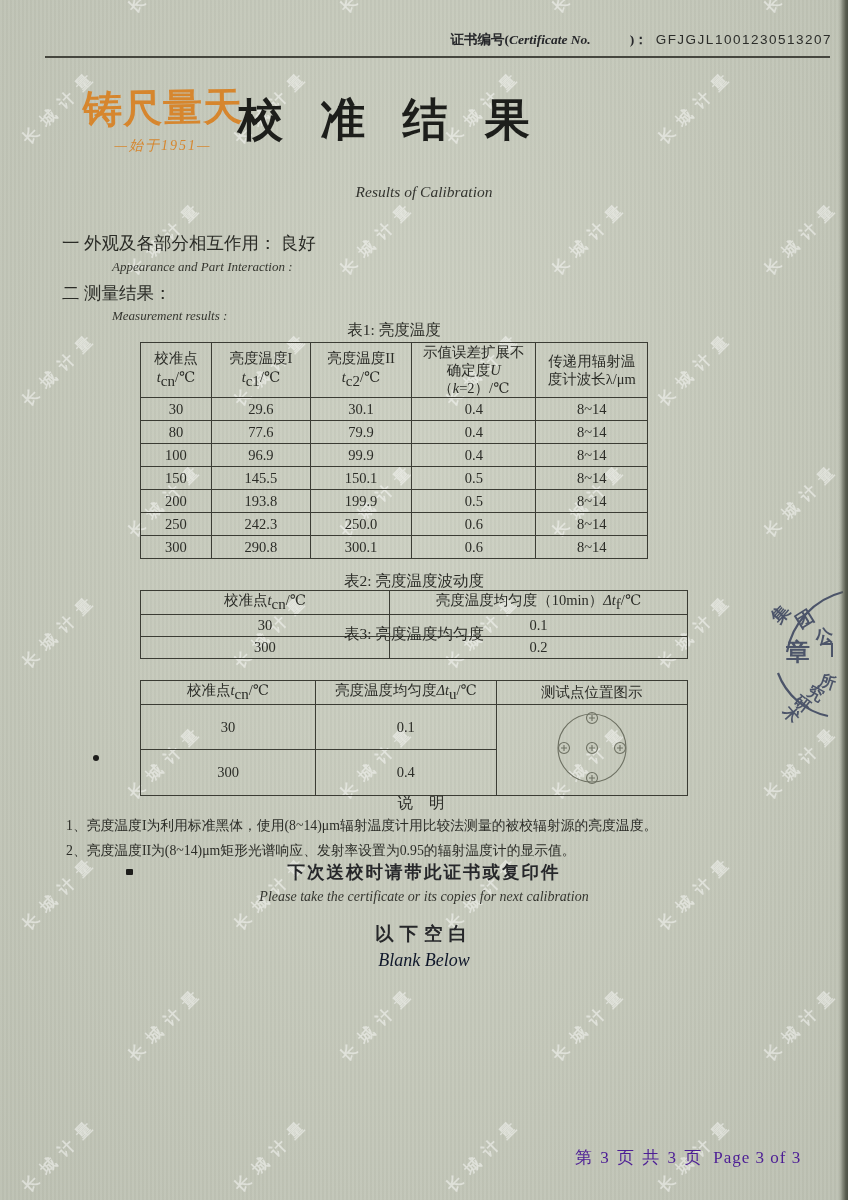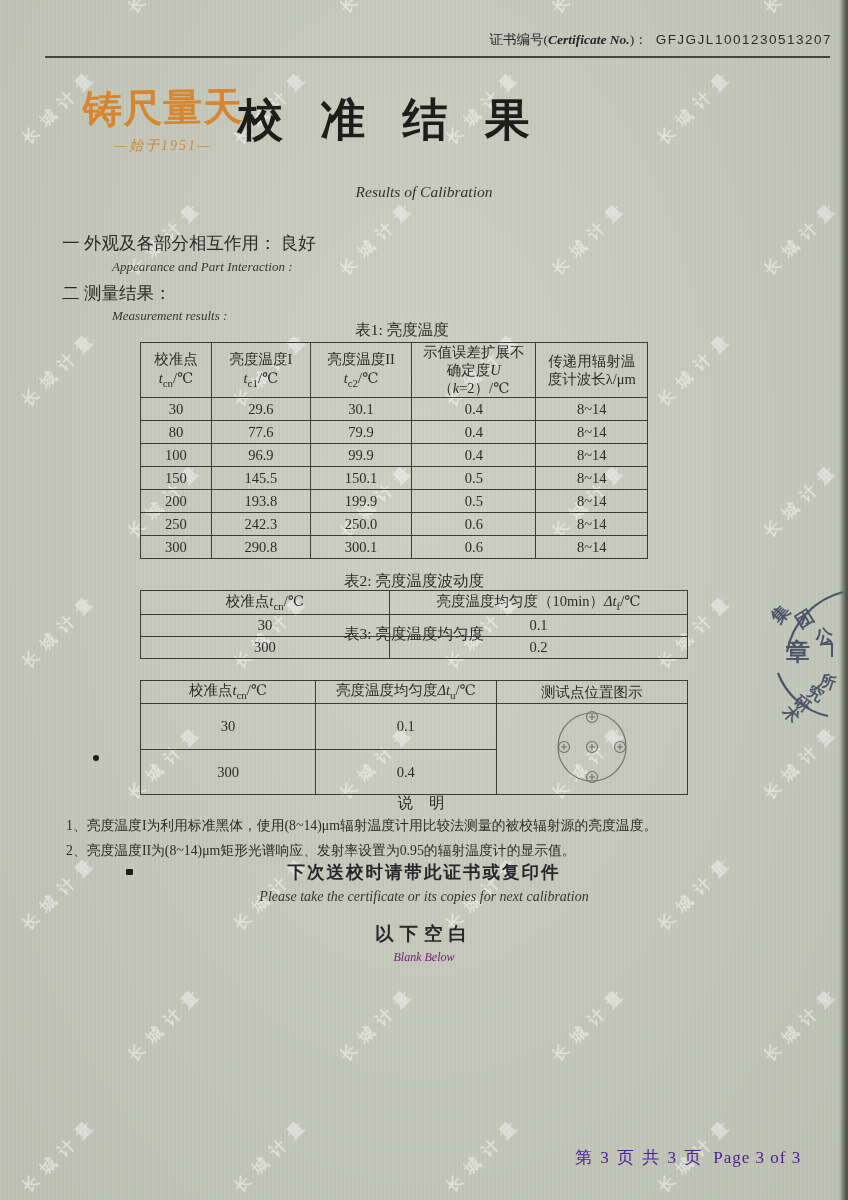--- a/index.html
+++ b/index.html
@@ -17,21 +17,21 @@
   }
   .wm-layer{position:absolute;inset:0;z-index:1;overflow:hidden;pointer-events:none;}
   .wm{
     position:absolute;transform:rotate(-45deg);
     font-family:"DejaVu Sans",sans-serif;font-weight:700;font-size:16px;
     letter-spacing:9px;color:rgba(255,255,255,.48);white-space:nowrap;
   }
   .content{position:absolute;inset:0;z-index:2;}
 
   .cert-line{position:absolute;top:31px;right:16px;font-size:13.5px;white-space:nowrap;}
-  .cert-line .lbl{font-weight:400;}
+  .cert-line .lbl{font-weight:700;margin-left:39px;}
   .cert-line .lbl-en{font-weight:700;font-style:italic;}
   .cert-line .num{font-family:"Liberation Sans","DejaVu Sans",sans-serif;letter-spacing:1.5px;margin-left:8px;color:#2c2d2a;}
   .top-rule{position:absolute;left:45px;right:18px;top:56px;height:2px;background:#45463e;}
 
   .logo{position:absolute;left:78px;top:82px;width:170px;text-align:center;color:#d6862e;}
   .logo .callig{
     font-size:39px;font-weight:700;letter-spacing:1px;line-height:1.3;
     transform:rotate(-1deg);font-family:"DejaVu Serif",serif;
   }
   .logo .since{font-size:14px;font-style:italic;letter-spacing:2px;margin-top:4px;}
@@ -49,42 +49,42 @@
   .tbl-caption{position:absolute;text-align:center;font-size:15.5px;color:#2a2b26;white-space:nowrap;}
 
   table.cal{
     position:absolute;border-collapse:collapse;table-layout:fixed;
     font-size:14.5px;color:#2b2c27;
   }
   table.cal th,table.cal td{
     border:1.6px solid #3b3c34;text-align:center;vertical-align:middle;
     padding:0 10px;font-weight:400;line-height:1.25;
   }
-  table.cal sub{font-size:11px;}
+  table.cal sub{font-size:15px;}
   table.cal i{font-style:italic;}
   .h-line{line-height:1.35;}
   #table1{left:140px;top:342px;width:508px;}
   #table1 th{height:49px;font-size:14.5px;}
   #table1 td{height:22px;}
   #table2{left:140px;top:590px;width:548px;}
   #table2 th{height:23px;}
   #table2 td{height:21px;}
   #table3{left:140px;top:680px;width:548px;}
   #table3 th{height:22px;}
   #table3 td{height:44px;}
 
   .notes-title{position:absolute;left:0;top:793px;width:848px;text-align:center;
     font-size:15.5px;letter-spacing:6px;color:#2a2b26;}
   .notes{position:absolute;left:66px;top:813px;width:760px;font-size:13.8px;line-height:25px;color:#2b2c27;}
 
   .center-line{position:absolute;left:0;width:848px;text-align:center;white-space:nowrap;}
   .next-zh{top:860px;font-weight:700;font-size:17.5px;letter-spacing:2px;}
   .next-en{top:889px;font-style:italic;font-size:14px;color:#34352f;}
   .blank-zh{top:921px;font-weight:700;font-size:18.5px;letter-spacing:6px;}
-  .blank-en{top:950px;font-style:italic;font-size:12px;color:#701a75;}
+  .blank-en{top:950px;font-style:italic;font-size:18px;color:#0f172a;}
 
   .page-footer{position:absolute;left:575px;top:1146px;font-size:17px;
     letter-spacing:2px;color:#4c1d95;white-space:nowrap;}
   .page-footer .en{margin-left:10px;letter-spacing:1px;}
 
   .seal{position:absolute;right:0;top:578px;z-index:3;opacity:.85;}
   .edge-shadow{position:absolute;right:0;top:0;bottom:0;width:9px;z-index:4;
     background:linear-gradient(to right, rgba(80,84,72,0), #595d50 75%, #4c5045);}
   .speck{position:absolute;background:#1d1d1b;z-index:3;border-radius:50%;}
   .speck.s1{left:93px;top:755px;width:6px;height:6px;}
@@ -156,21 +156,21 @@
     <span>一</span>
     <span>外观及各部分相互作用： 良好</span>
   </div>
   <div class="sec-en" style="top:259px">Appearance and Part Interaction :</div>
   <div class="sec-zh" style="top:281px">
     <span>二</span>
     <span>测量结果：</span>
   </div>
   <div class="sec-en" style="top:308px">Measurement results :</div>
 
-  <div class="tbl-caption" style="left:148px;top:320px;width:508px">表1: 亮度温度</div>
+  <div class="tbl-caption" style="left:140px;top:320px;width:508px">表1: 亮度温度</div>
   <table class="cal" id="table1">
     <colgroup>
         <col style="width:14%">
         <col style="width:19.5%">
         <col style="width:20%">
         <col style="width:24.5%">
         <col style="width:22%">
       </colgroup>
     <tbody>
         <tr>

